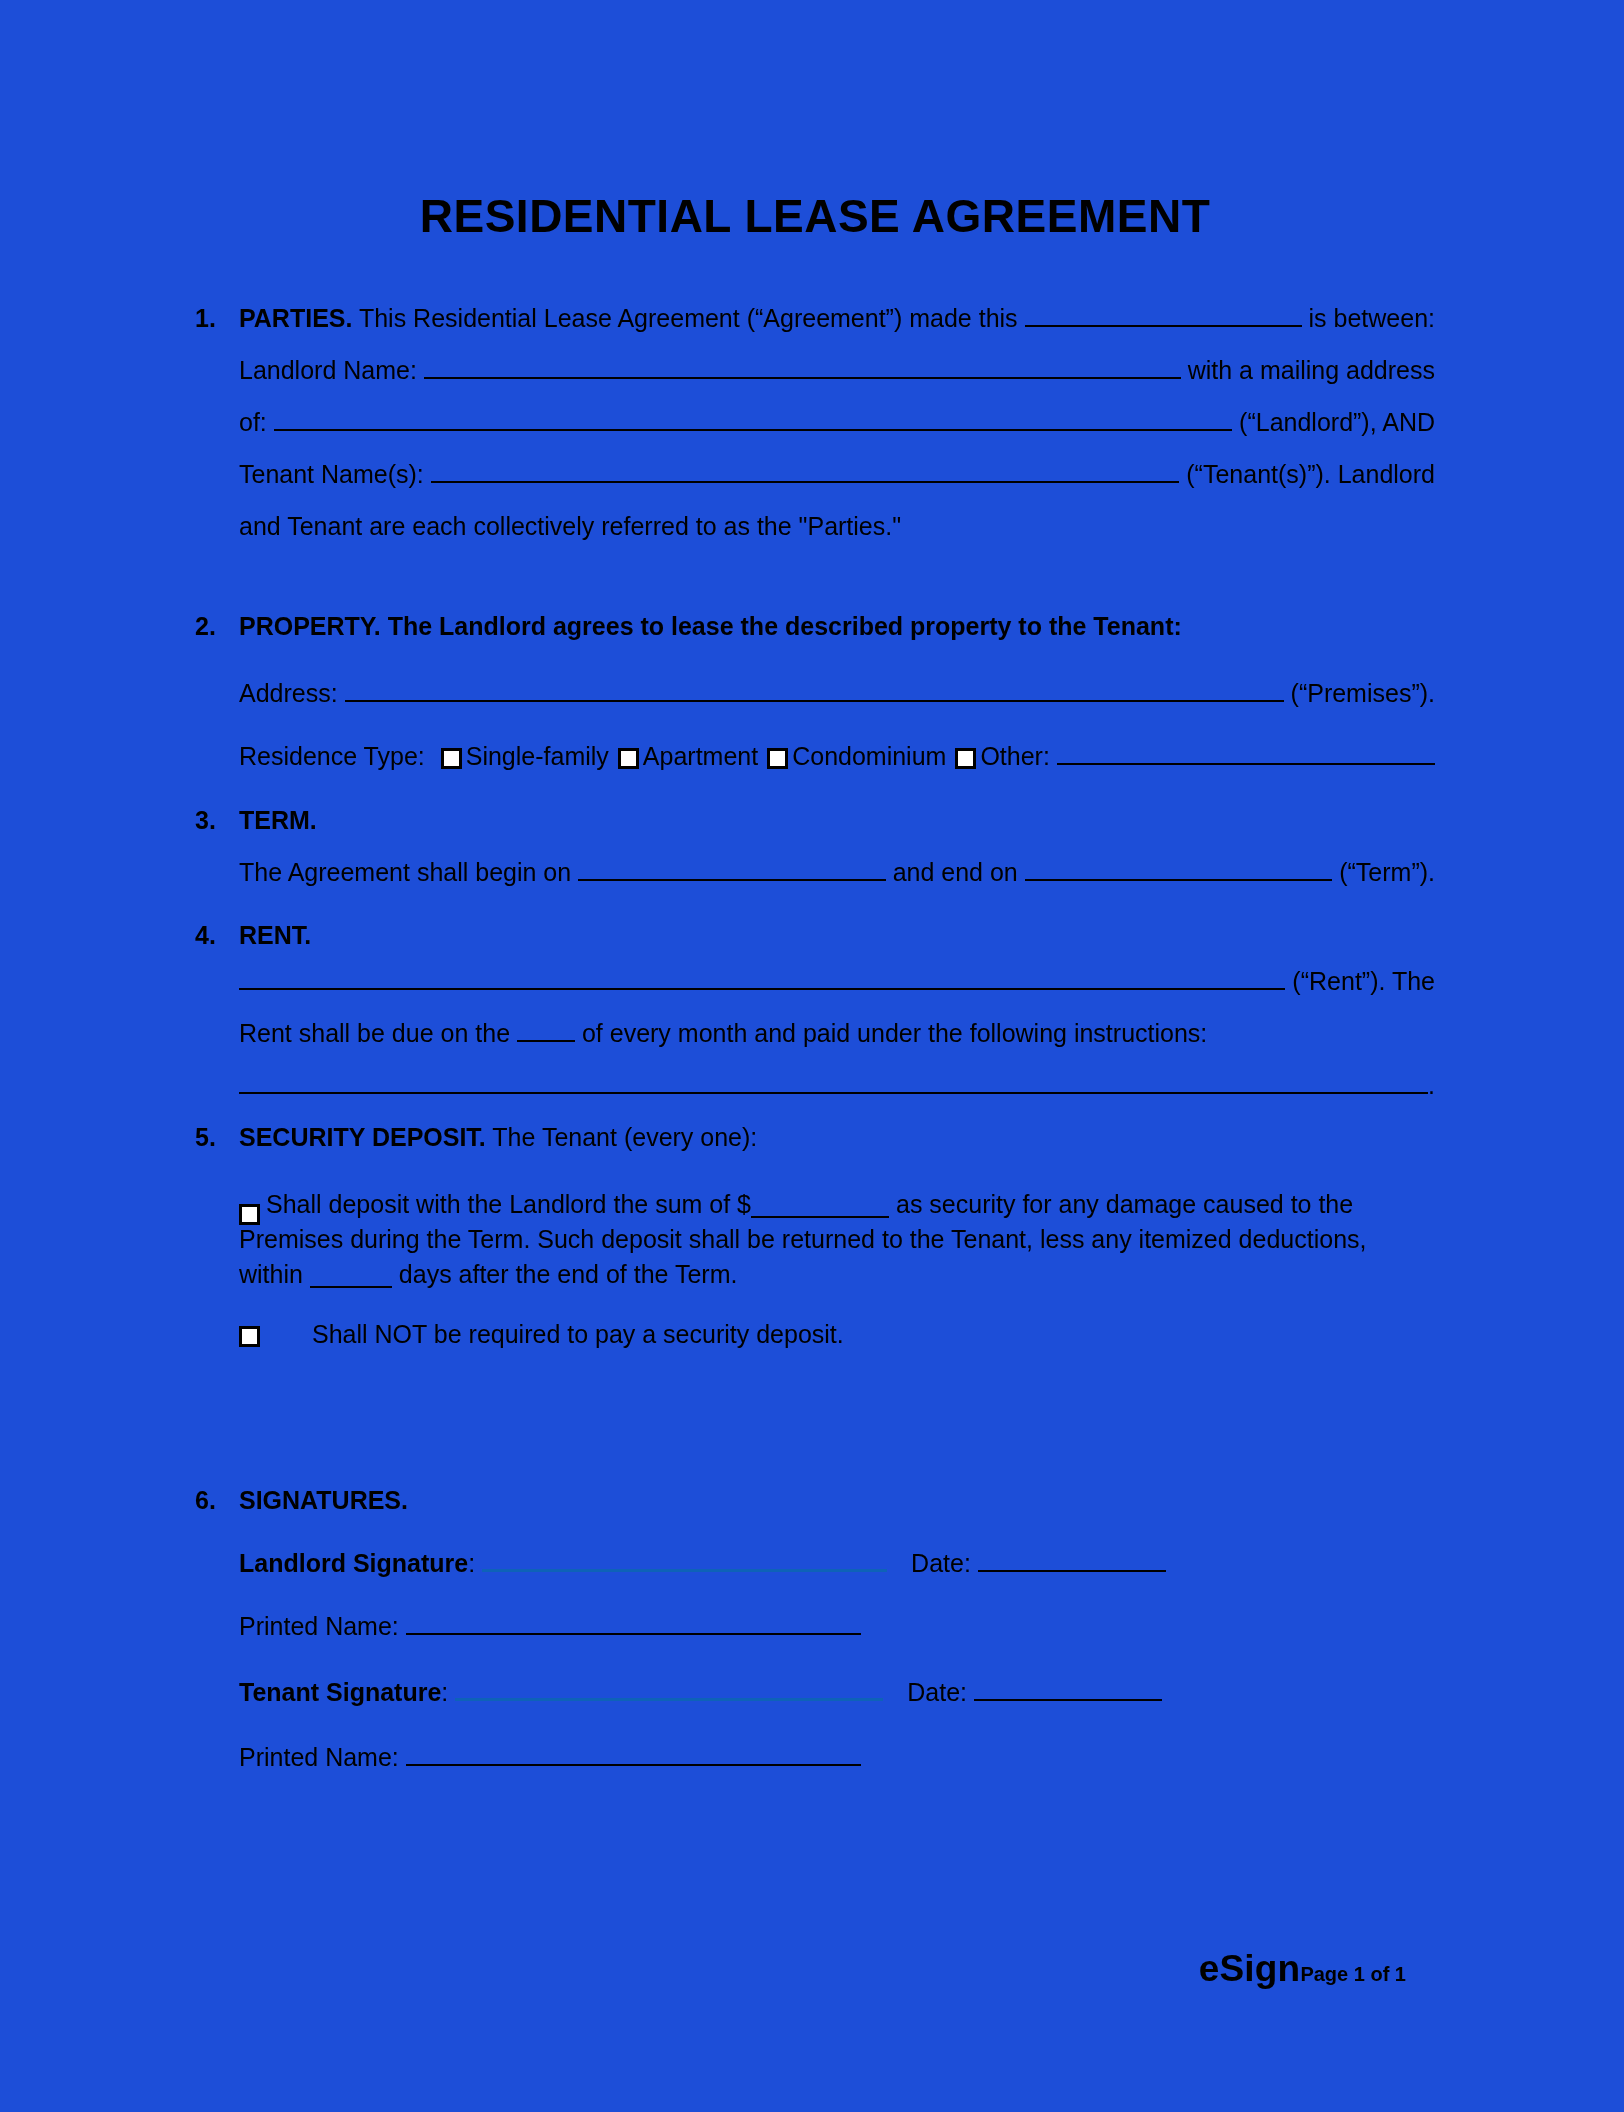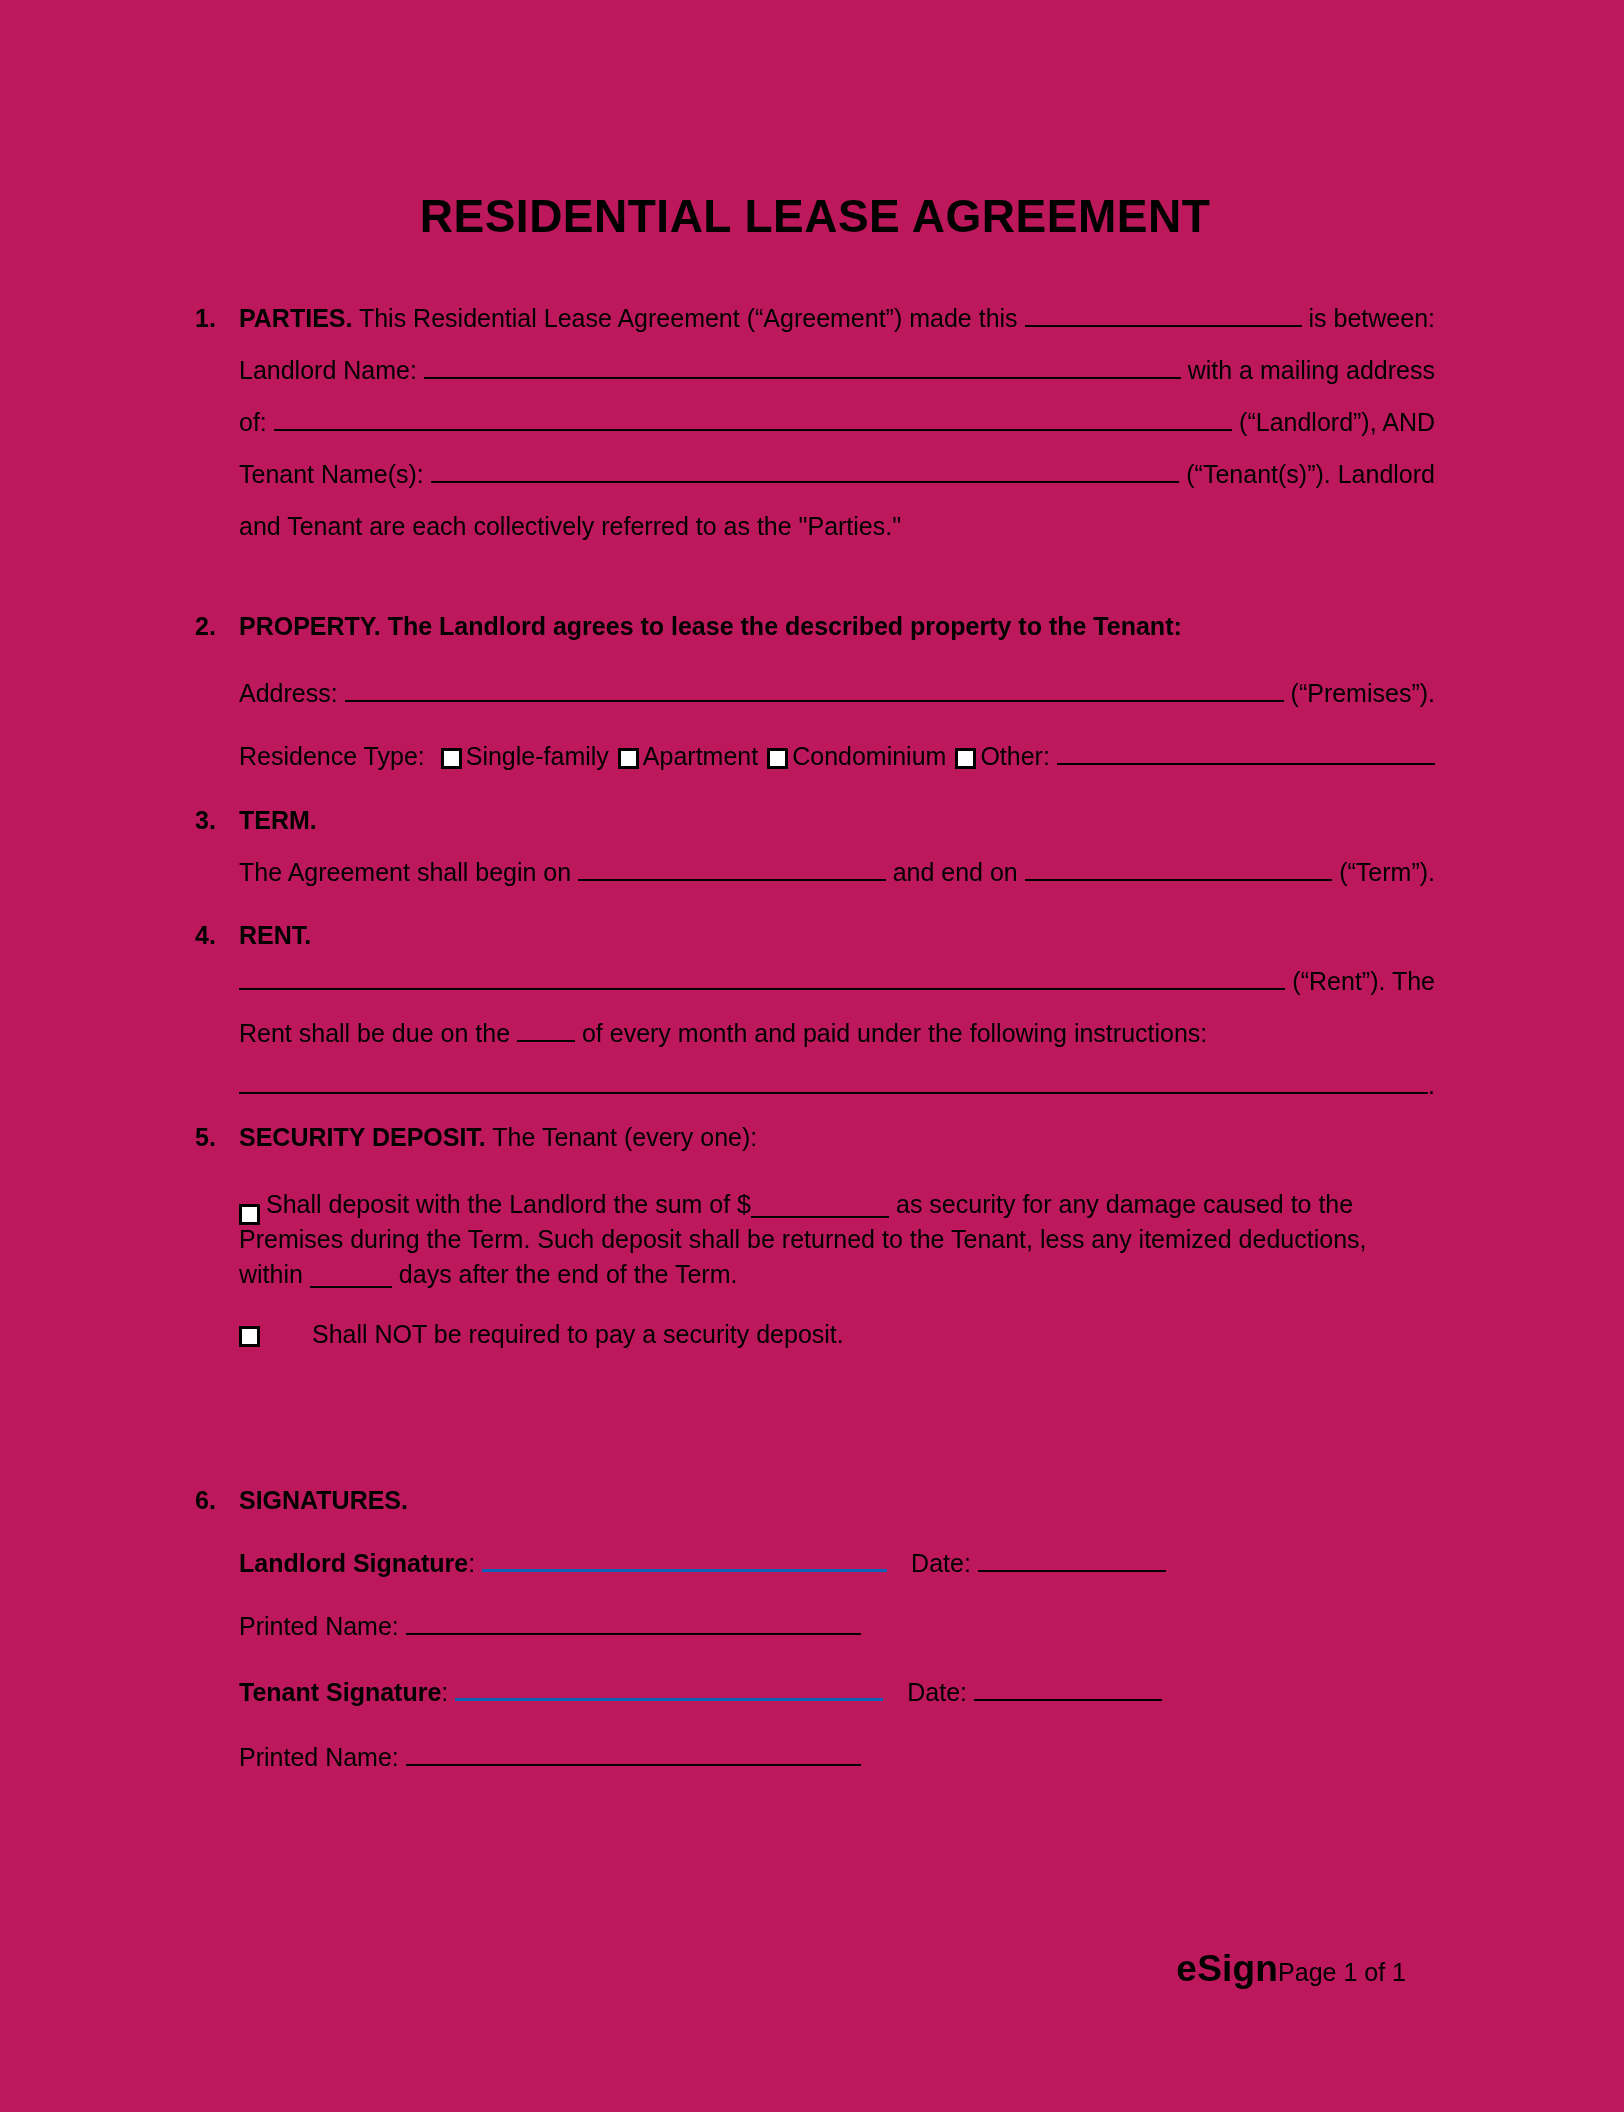--- a/index.html
+++ b/index.html
@@ -1,18 +1,18 @@
 <!DOCTYPE html>
 <html><head>
 <meta charset="utf-8">
 <style>
   * { margin:0; padding:0; box-sizing:border-box; }
   html,body { background:#ffffff; }
   body { font-family:"Liberation Sans","DejaVu Sans",sans-serif; color:#000; }
-  .page { position:relative; width:1624px; height:2112px; background:#be185d; overflow:hidden; }
+  .page { position:relative; width:1624px; height:2112px; background:#1d4ed8; overflow:hidden; }
   .content { position:absolute; left:195px; top:0; width:1240px; }
 
   .doc-title { margin-top:190px; text-align:center; font-size:46px; font-weight:bold; letter-spacing:0.5px; line-height:52px; }
 
   .row { position:relative; padding-left:44px; line-height:52px; font-size:25px; display:flex; align-items:baseline; }
   .num { position:absolute; left:0; top:0; font-weight:bold; white-space:pre; }
   .b { font-weight:bold; white-space:pre; flex-shrink:0; }
   .t { white-space:pre; flex-shrink:0; }
 
   .blank { display:inline-block; height:26px; border-bottom:2px solid #000; margin-bottom:-5px; vertical-align:baseline; }
@@ -32,21 +32,21 @@
   .mt-12 { margin-top:12px; } .mt-neg { margin-top:-6px; } .mt-24 { margin-top:24px; }
   .mt-16 { margin-top:16px;gap:48px; } .mt-114 { margin-top:114px; } .mt-14 { margin-top:14px; }
   .mt-13 { margin-top:13px; }
 
   .sig-label-gap { margin-left:24px; }
   .w-date { width:188px; } .w-sigL { width:405px; } .w-sigT { width:428px; }
   .w-printed { width:455px; } .w-day { width:58px; } .w-sum { width:138px; } .w-days { width:82px; }
 
   .footer { position:absolute; left:195px; right:218px; top:1948px; display:flex; align-items:baseline; justify-content:flex-end; }
   .brand { font-weight:bold; font-size:37px; letter-spacing:0.2px; }
-  .pageno { font-size:25px; }
+  .pageno { font-size:20px;font-weight:bold; }
 </style>
 </head>
 <body>
 
 <div class="page">
   <div class="content">
 
     <div class="doc-title">RESIDENTIAL LEASE AGREEMENT</div>
 
     <div class="row mt-first">

